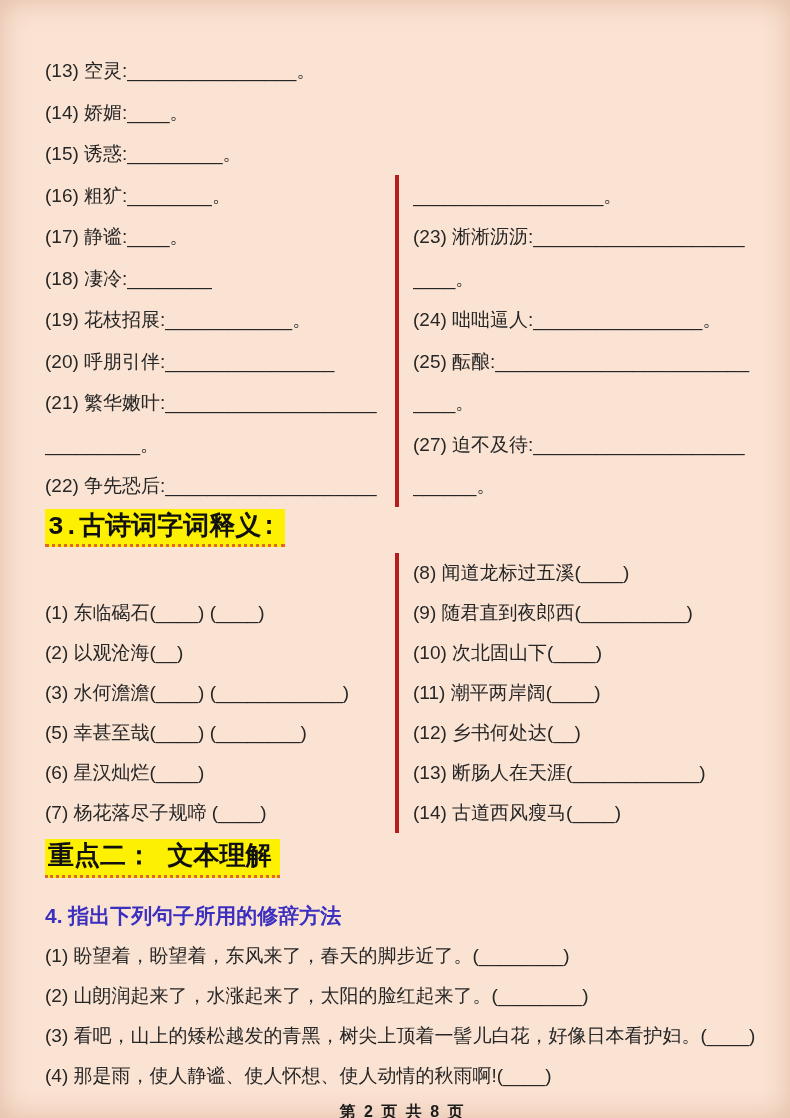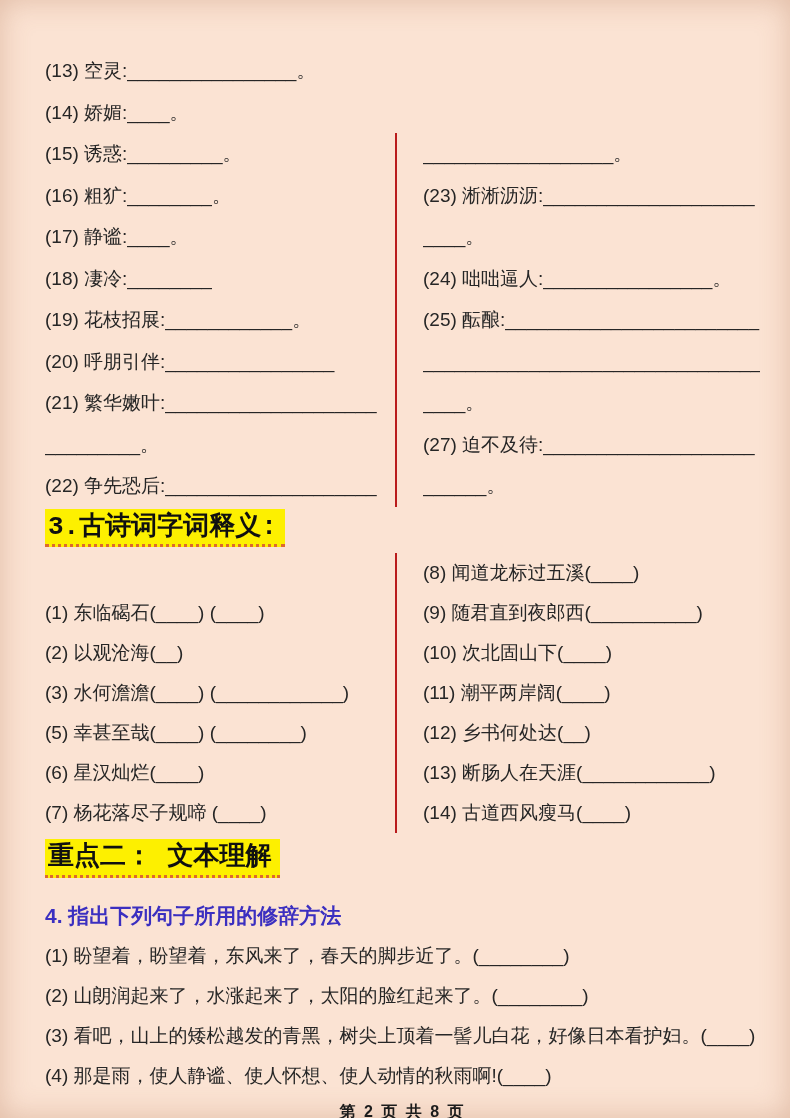--- a/index.html
+++ b/index.html
@@ -14,21 +14,21 @@
     position: relative;
     width: 790px; height: 1118px;
     box-sizing: border-box;
     padding: 50px 30px 0 45px;
     box-shadow: inset 0 0 30px rgba(165, 95, 60, 0.30);
     overflow: hidden;
   }
   
   .two-col { display: flex; align-items: flex-end; }
   .two-col .col-l { width: 350px; flex: 0 0 350px; overflow: hidden; }
-  .two-col .col-r { flex: 1; border-left: 2px solid #b91c1c; padding-left: 26px; overflow: hidden; }
+  .two-col .col-r { flex: 1; border-left: 4px solid #b91c1c; padding-left: 14px; overflow: hidden; }
 
   .line {
     height: 41.5px; line-height: 41.5px;
     font-size: 19px;
     white-space: nowrap; overflow: hidden;
     color: #262626;
   }
   .poems .line { height: 40px; line-height: 40px; }
 
   .hl-heading { margin: 2px 0 6px 0; }
@@ -81,21 +81,20 @@
         <div class="line">(21) 繁华嫩叶:____________________</div>
         <div class="line">_________。</div>
         <div class="line">(22) 争先恐后:____________________</div>
       </div>
     <div class="col-r">
         <div class="line">__________________。</div>
         <div class="line">(23) 淅淅沥沥:____________________</div>
         <div class="line">____。</div>
         <div class="line">(24) 咄咄逼人:________________。</div>
         <div class="line">(25) 酝酿:________________________</div>
-        <div class="line">________________________________</div>
         <div class="line">____。</div>
         <div class="line">(27) 迫不及待:____________________</div>
         <div class="line">______。</div>
       </div>
   </section>
 
   <h2 class="hl-heading">
     <span class="hl">3.古诗词字词释义:</span>
   </h2>
 

